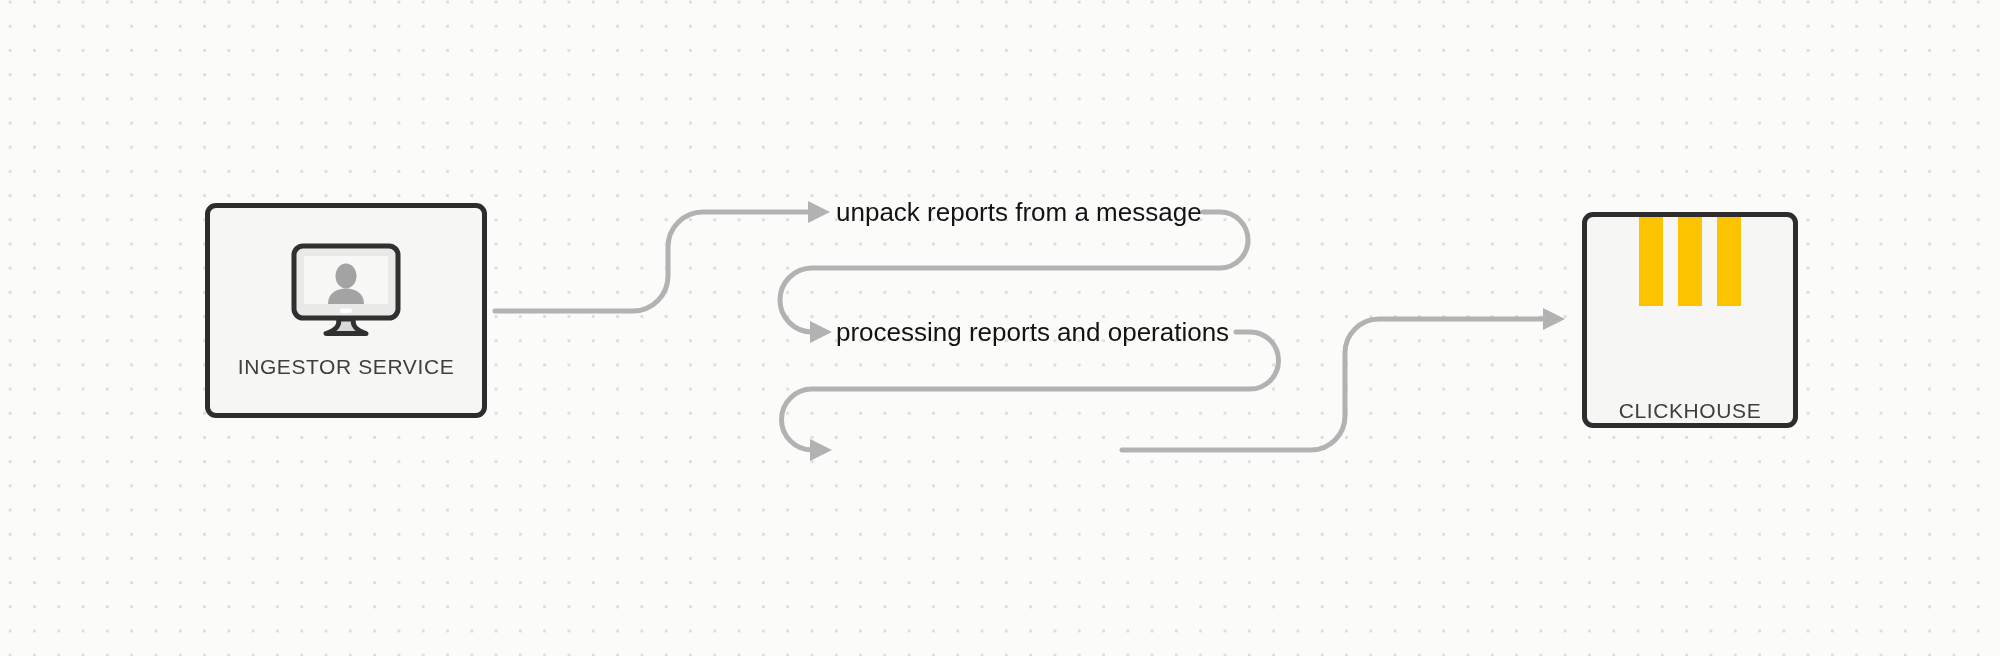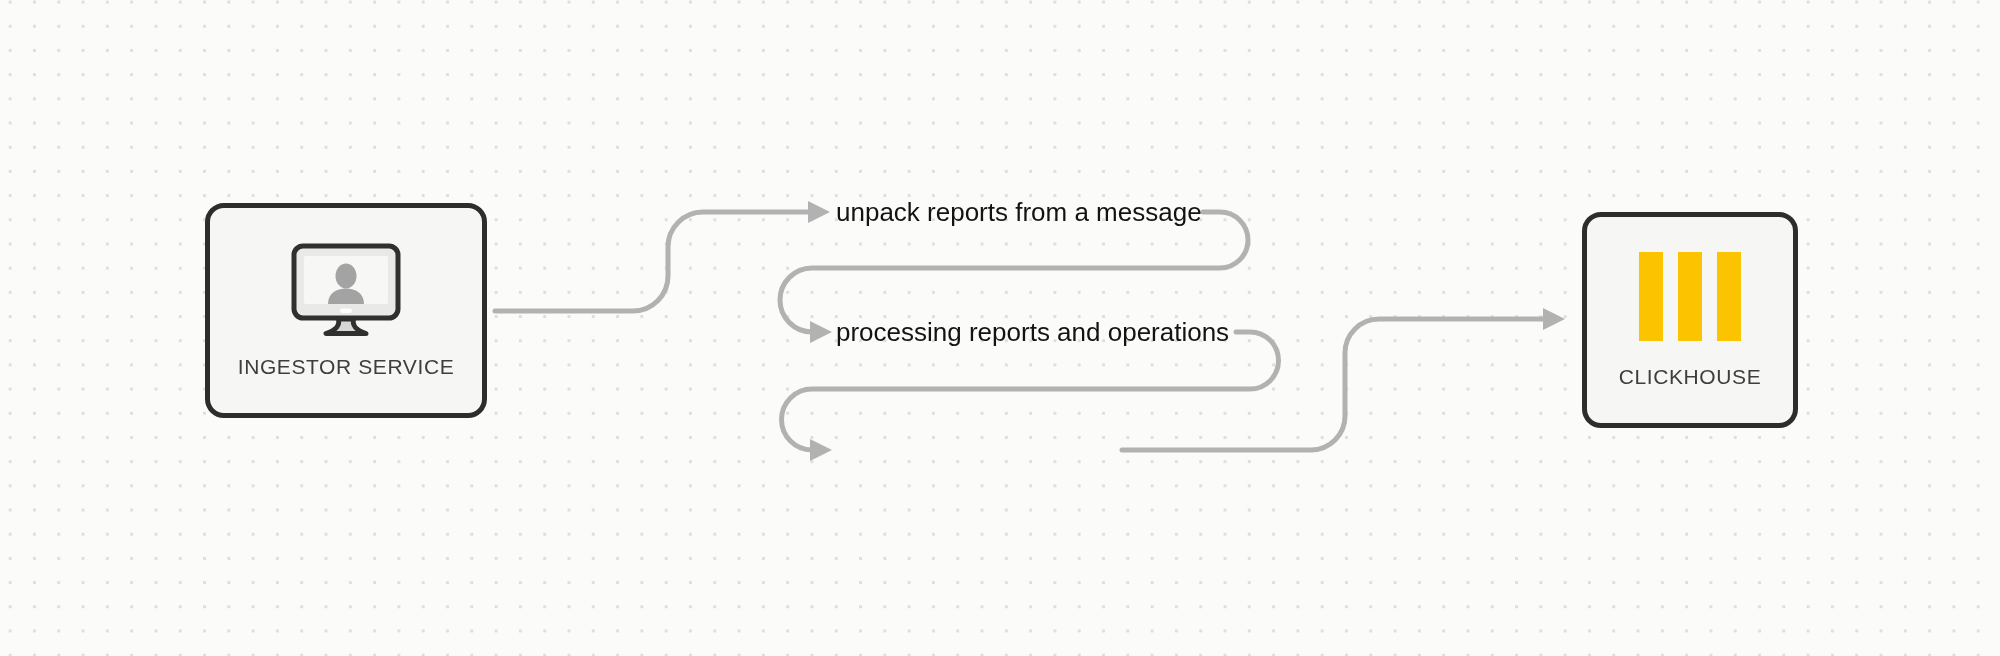--- a/index.html
+++ b/index.html
@@ -22,28 +22,28 @@
     stroke-linecap: round;
     stroke-linejoin: round;
   }
   .arrowhead { fill: #b2b2b2; }
 
   .node {
     position: absolute;
     box-sizing: border-box;
     background: #f6f6f4;
     border: 5px solid #2d2d2d;
-    border-radius: 19px;
+    border-radius: 11px;
     display: flex;
     flex-direction: column;
     align-items: center;
     justify-content: center;
   }
   .node-ingestor { left: 205px; top: 203px; width: 282px; height: 215px; gap: 16px; }
-  .node-clickhouse { left: 1582px; top: 212px; width: 216px; height: 216px; gap: 24px; }
+  .node-clickhouse { left: 1582px; top: 212px; width: 216px; height: 216px; gap: 24px; justify-content: space-between; }
   .node-label {
     font-size: 21px;
     letter-spacing: 0.6px;
     color: #3e3e3e;
     white-space: nowrap;
   }
   .ch-bars { display: flex; gap: 15px; height: 89px; align-items: stretch; }
   .ch-bars span { display: block; width: 24px; background: #fcc400; }
 
   .step {

